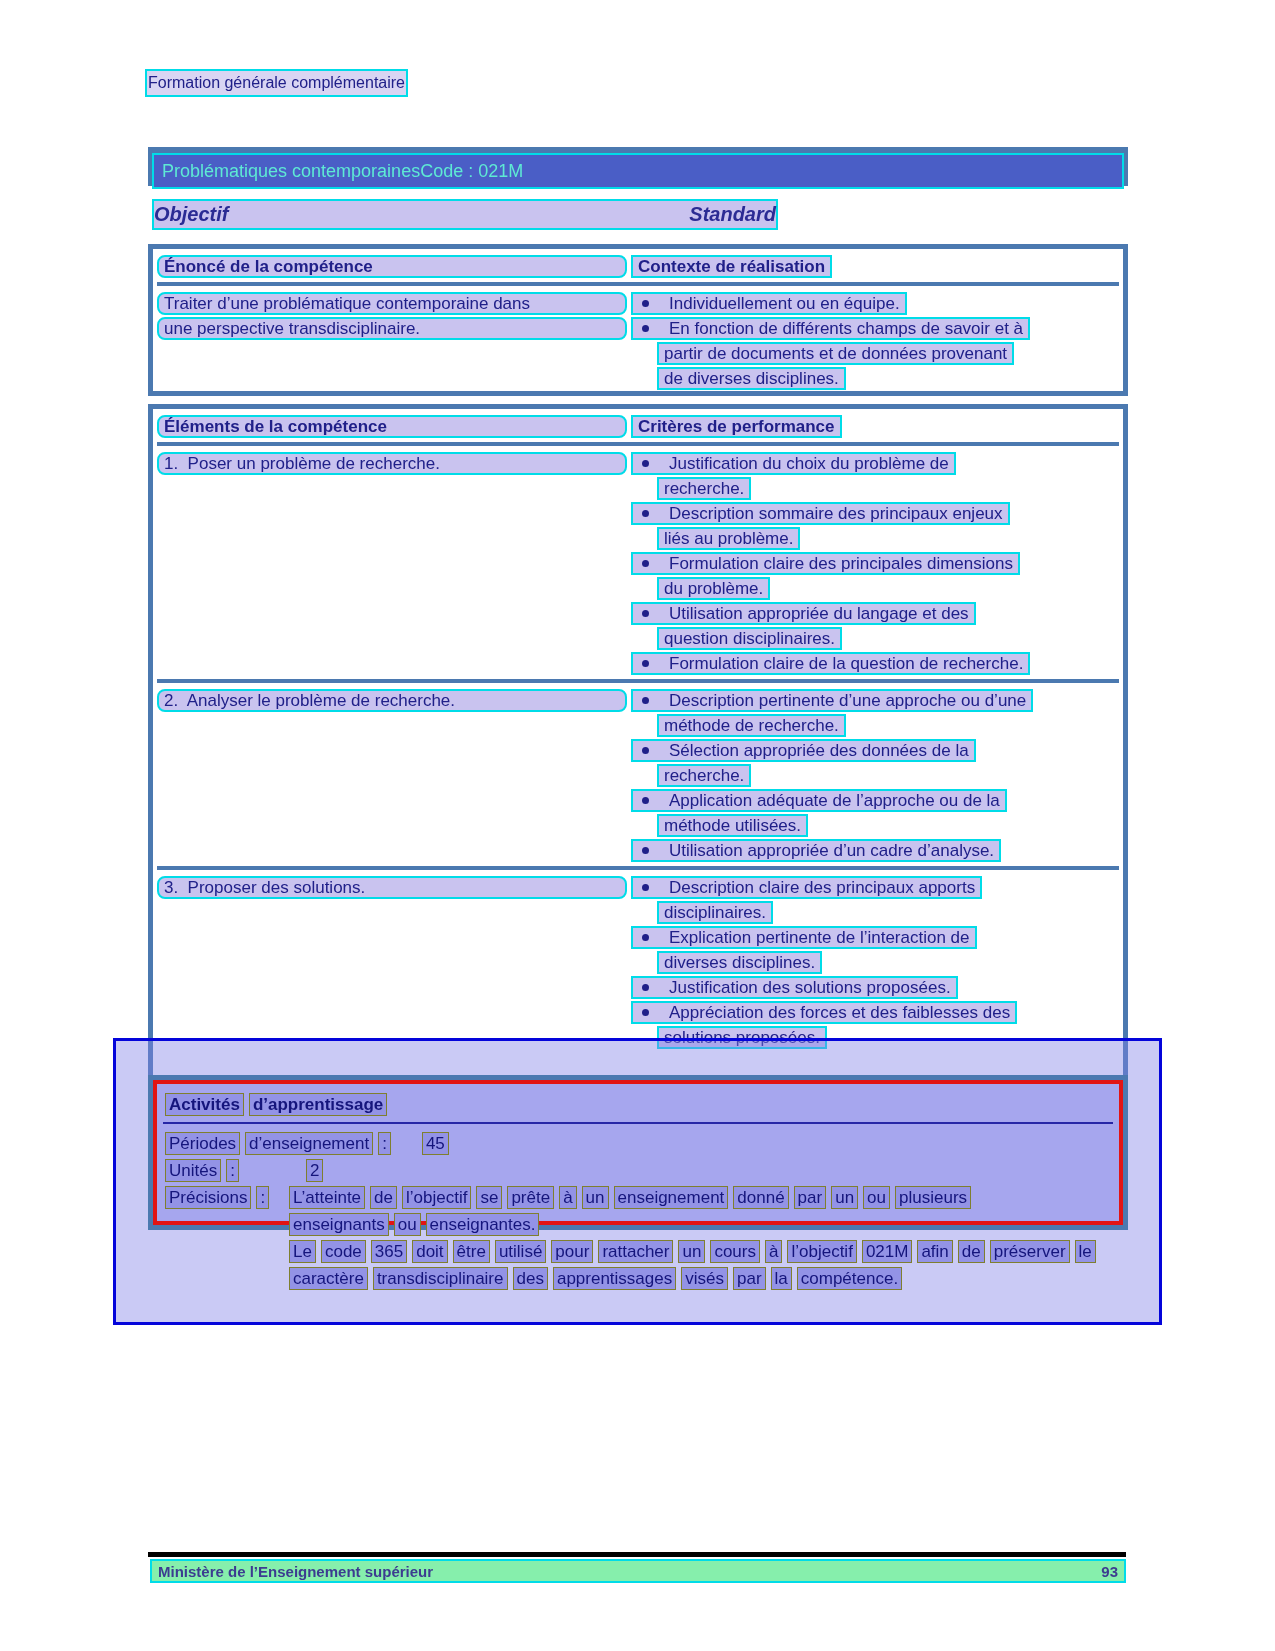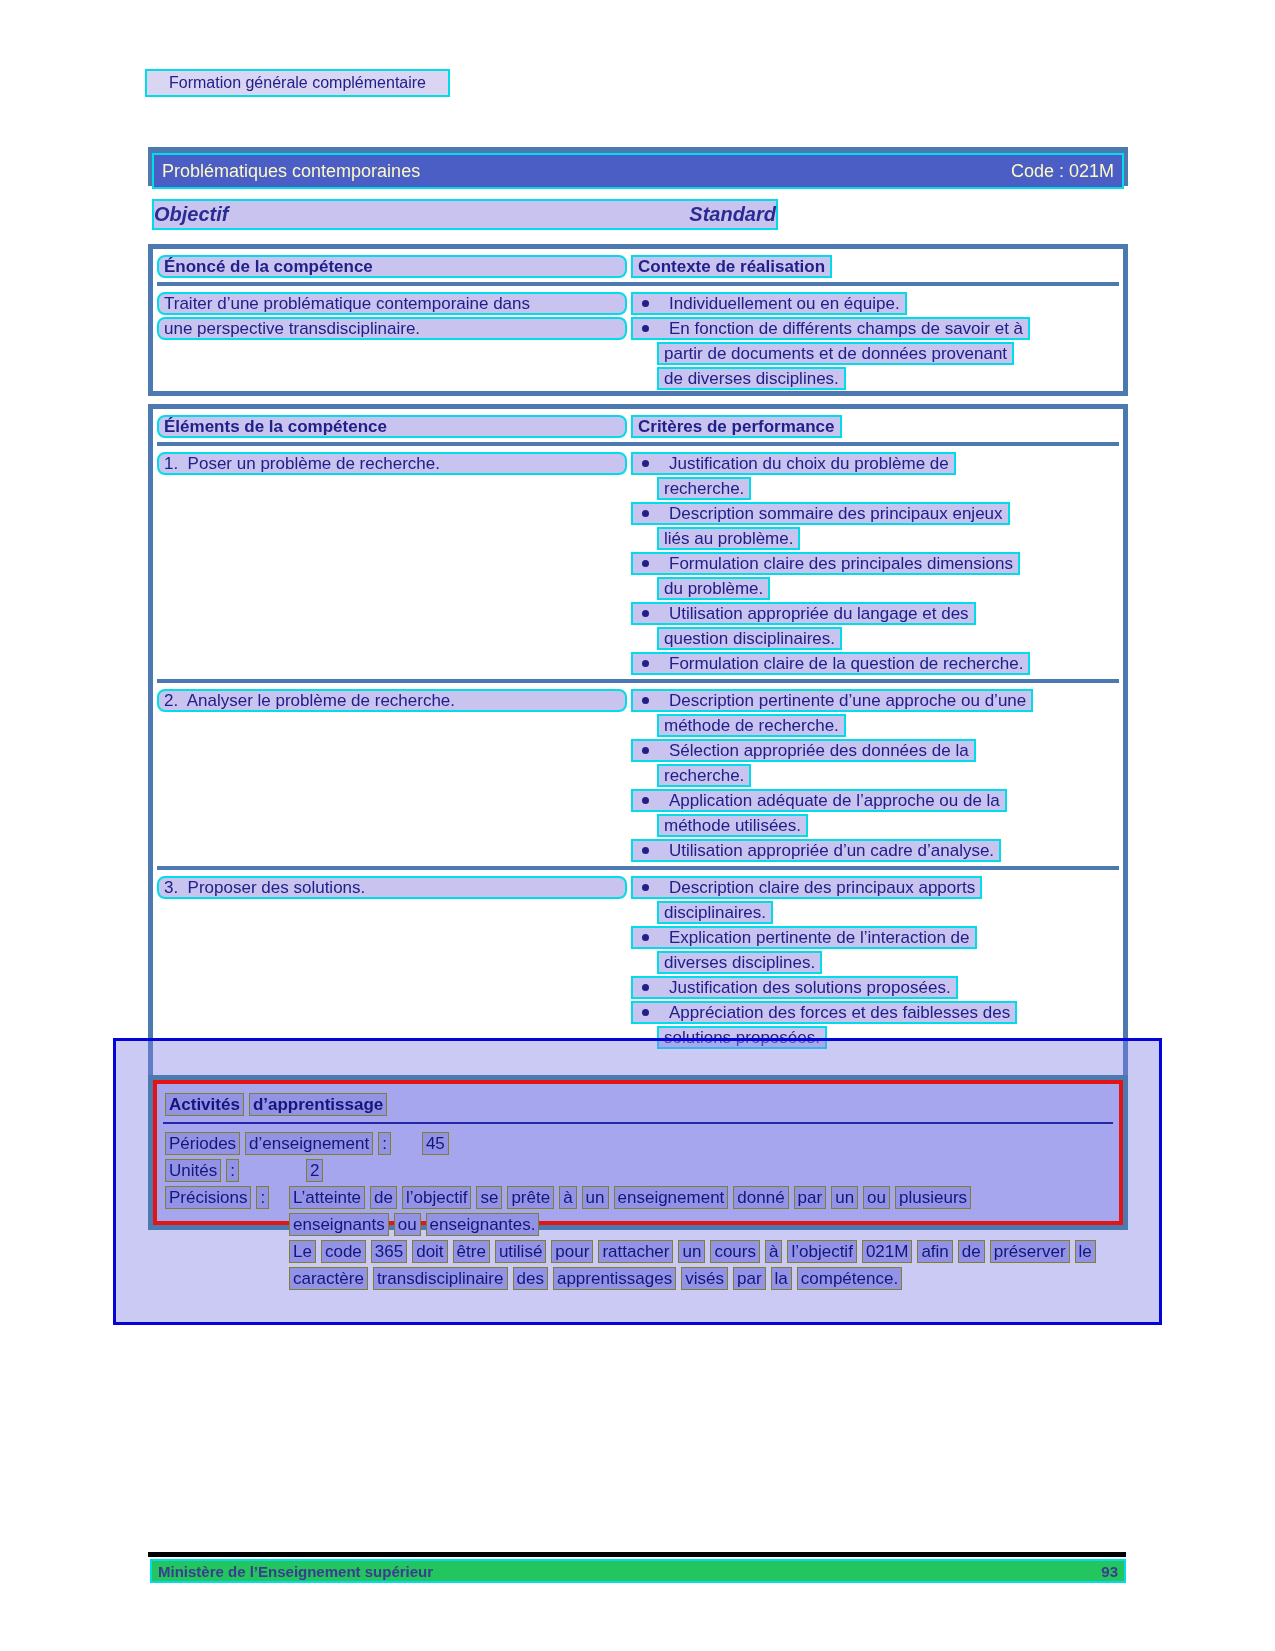--- a/index.html
+++ b/index.html
@@ -10,27 +10,27 @@
   .lb{display:flex;align-items:center;background:#c9c3ef;border:2px solid #00dce8;
       height:23px;box-sizing:border-box;padding:0 5px;width:max-content;
       white-space:pre;margin-bottom:2px;font-size:17px;color:#202089;}
   .lb.hdr{font-weight:bold;}
   .lb.full{width:100%;border-radius:8px;}
   .cont{margin-left:26px;}
   .dot{width:7px;height:7px;border-radius:50%;background:#202089;margin:0 20px 0 4px;flex-shrink:0;}
 
   
   .note{position:absolute;left:145px;top:69px;background:#d9d5f3;border:2px solid #00dce8;
-        height:24px;display:flex;align-items:center;padding:0 22px;font-size:16px;}
+        height:24px;display:flex;align-items:center;padding:0 1px;font-size:16px;}
 
   
   .banner{position:absolute;left:148px;top:147px;width:980px;height:39px;background:#4b79b0;box-sizing:border-box;}
   .banner-inner{position:absolute;left:4px;right:4px;top:6px;bottom:6px;background:#4a5ec6;
         border:2px solid #00dce8;box-sizing:border-box;display:flex;align-items:center;
-        justify-content:space-between;padding:16px 8px;color:#fef9c3;font-size:18px;}
+        padding:16px 8px;color:#5eead4;font-size:18px;}
 
   
   .objstd{position:absolute;left:152px;top:199px;width:626px;height:31px;background:#c9c3ef;
         border:2px solid #00dce8;box-sizing:border-box;display:flex;align-items:center;
         justify-content:space-between;padding:0 0;font-size:20px;font-weight:bold;
         font-style:italic;color:#2b2b94;}
 
   
   .tbl{position:absolute;border:5px solid #4b79b0;box-sizing:border-box;background:#ffffff;
        padding:6px 4px;overflow:hidden;}
@@ -60,21 +60,21 @@
   .act-header .wb{font-weight:bold;}
   .act-divider{height:2px;background:#2626a6;margin:6px 0 8px 0;}
   .act-row{display:flex;align-items:flex-start;margin-bottom:4px;margin-left:2px;}
   .act-value{margin-left:26px;}
   .act-row.units .act-value{margin-left:62px;}
   .act-label.prec{width:124px;flex-shrink:0;}
   .prec-line{margin-bottom:4px;}
 
   
   .footer-rule{position:absolute;left:148px;top:1552px;width:978px;height:5px;background:#000000;}
-  .footer-bar{position:absolute;left:150px;top:1559px;width:976px;height:24px;background:#22c55e;
+  .footer-bar{position:absolute;left:150px;top:1559px;width:976px;height:24px;background:#86efac;
         border:2px solid #00dce8;box-sizing:border-box;display:flex;align-items:center;
         justify-content:space-between;padding:0 6px;font-size:15px;font-weight:bold;color:#3c3c90;text-align:right;}
 </style>
 </head>
 <body>
 
 <div id="page">
 
   <div class="note">
     <span>Formation générale complémentaire</span>

